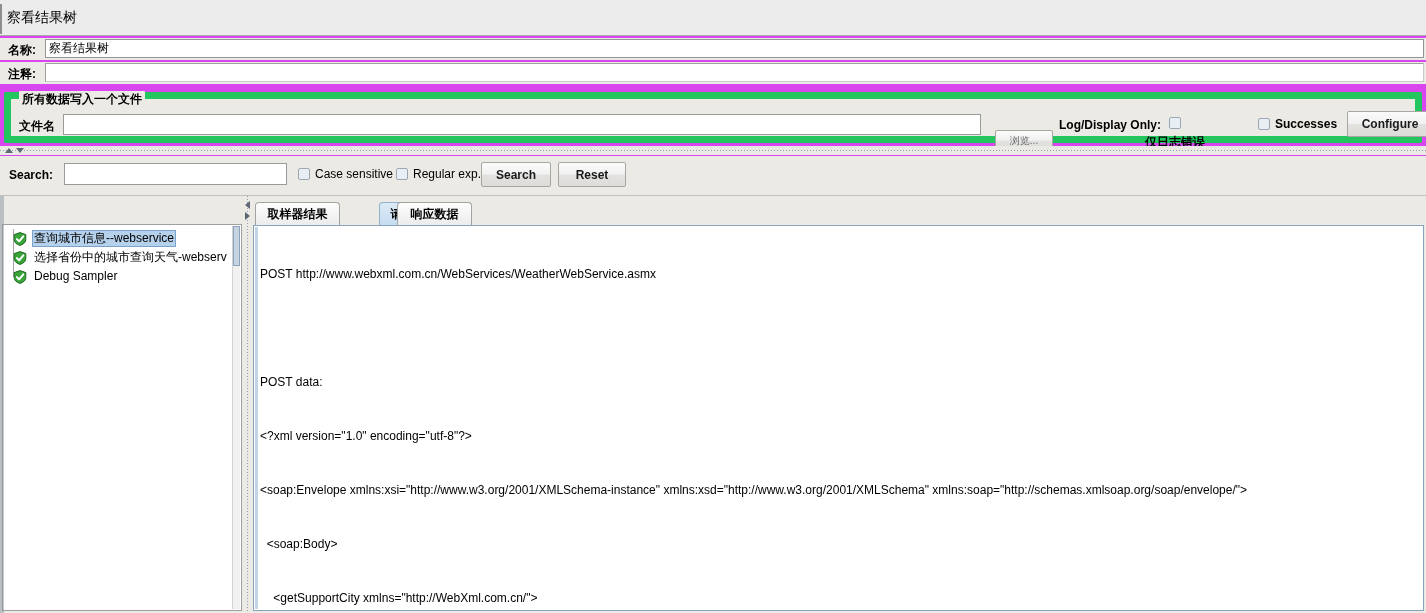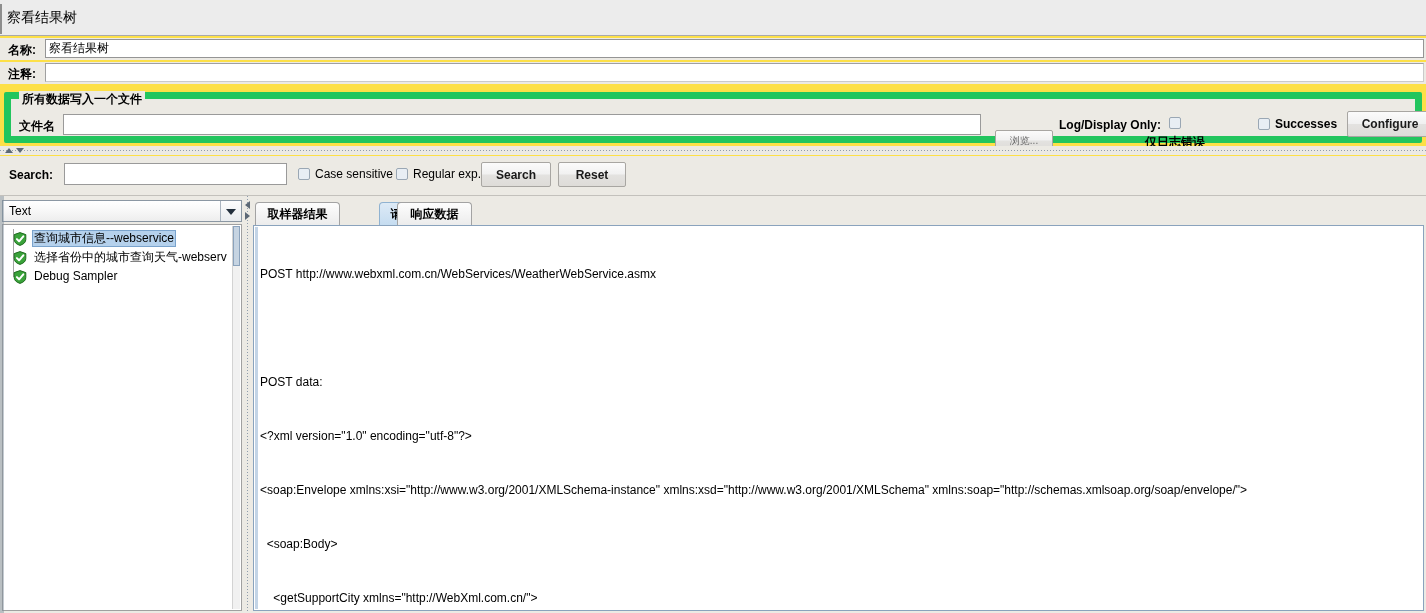--- a/index.html
+++ b/index.html
@@ -13,21 +13,21 @@
     font-family: "Liberation Sans", "DejaVu Sans", sans-serif;
     font-size: 12px;
     color: #000000;
     overflow: hidden;
   }
 
   #app {
     position: relative;
     width: 1426px;
     height: 613px;
-    background: #fde047;
+    background: #d946ef;
     box-sizing: border-box;
   }
 
   
   .title-bar {
     position: absolute;
     left: 0; top: 0;
     width: 1426px; height: 36px;
     background: #ececec;
     border-bottom: 1px solid #a9a9a9;
@@ -548,26 +548,20 @@
     </label>
 
     <button class="jbutton search-button">Search</button>
     <button class="jbutton reset-button">Reset</button>
   </div>
 
   <div class="lower">
 
     <div class="left-col">
 
-      <div class="renderer-combo">
-        <span class="combo-text">Text</span>
-        <span class="combo-arrow-box">
-          <span class="combo-arrow"></span>
-        </span>
-      </div>
 
       <div class="tree-panel">
 
         <div class="tree-row has-through selected" style="margin-top:4px;">
           <span class="elbow"></span>
           <span class="status-icon">
             <svg width="14" height="14" viewBox="0 0 14 14">
               <path d="M7 0.6 L12.8 2.6 L12.8 7.4 Q12.8 11.6 7 13.4 Q1.2 11.6 1.2 7.4 L1.2 2.6 Z" fill="#3aa33a" stroke="#1f6b1f" stroke-width="1"></path>
               <path d="M3.9 7.1 L6.1 9.3 L10.3 4.3" stroke="#ffffff" stroke-width="2" fill="none" stroke-linecap="round" stroke-linejoin="round"></path>
             </svg>

